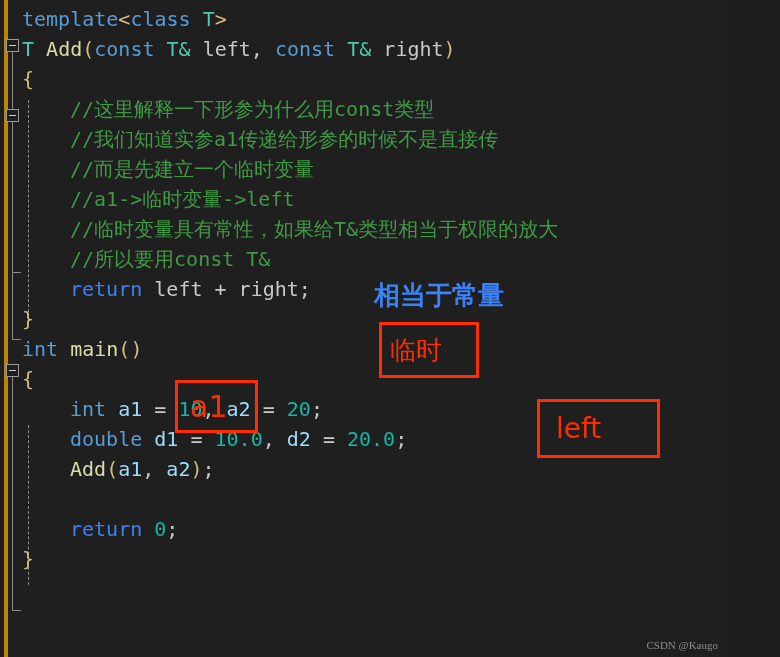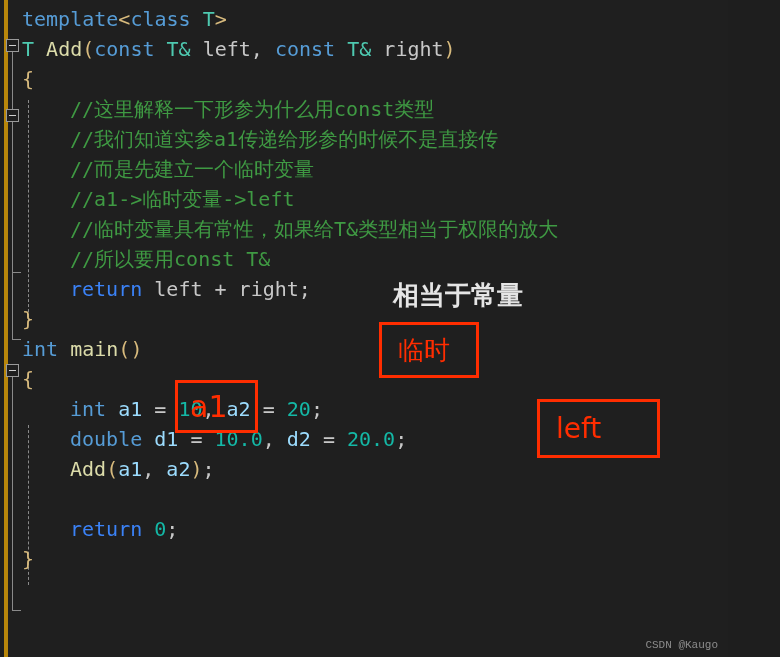--- a/index.html
+++ b/index.html
@@ -103,21 +103,21 @@
     align-items: center;
   }
   .anno-box span { white-space: nowrap; }
 
   .watermark {
     position: absolute;
     right: 10px;
     bottom: 6px;
     color: #8c8c8c;
     font-size: 11px;
-    font-family: Liberation Mono, monospace;
+    font-family: Liberation Serif, serif;
   }
 </style>
 </head>
 <body>
 
 <div id="screen">
 
   <div class="gutter-bg"></div>
   <div class="change-bar"></div>
 
@@ -133,23 +133,23 @@
 
   <div class="fold-box" style="left:6px; top:364px;"></div>
   <div class="fold-line" style="left:12px; top:377px; height:233px;"></div>
   <div class="fold-end" style="left:12px; top:610px; width:9px;"></div>
 
   <div class="dash-line" style="left:28px; top:425px; height:160px;"></div>
 
   <div class="code" id="code-area"><div class="line ln-ind0" style="top: 4px;"><span class="t-key">template</span><span class="t-angle">&lt;</span><span class="t-key">class</span><span class="t-plain"> </span><span class="t-type">T</span><span class="t-angle">&gt;</span></div><div class="line ln-ind0" style="top: 34px;"><span class="t-type">T</span><span class="t-plain"> </span><span class="t-fn">Add</span><span class="t-paren">(</span><span class="t-key">const</span><span class="t-plain"> </span><span class="t-type">T&amp;</span><span class="t-plain"> </span><span class="t-plain">left</span><span class="t-punct">, </span><span class="t-key">const</span><span class="t-plain"> </span><span class="t-type">T&amp;</span><span class="t-plain"> </span><span class="t-plain">right</span><span class="t-paren">)</span></div><div class="line ln-ind0" style="top: 64px;"><span class="t-brace">{</span></div><div class="line ln-ind2" style="top: 94px;"><span class="t-comment">//这里解释一下形参为什么用const类型</span></div><div class="line ln-ind2" style="top: 124px;"><span class="t-comment">//我们知道实参a1传递给形参的时候不是直接传</span></div><div class="line ln-ind2" style="top: 154px;"><span class="t-comment">//而是先建立一个临时变量</span></div><div class="line ln-ind2" style="top: 184px;"><span class="t-comment">//a1-&gt;临时变量-&gt;left</span></div><div class="line ln-ind2" style="top: 214px;"><span class="t-comment">//临时变量具有常性，如果给T&amp;类型相当于权限的放大</span></div><div class="line ln-ind2" style="top: 244px;"><span class="t-comment">//所以要用const T&amp;</span></div><div class="line ln-ind2" style="top: 274px;"><span class="t-ctl">return</span><span class="t-plain"> </span><span class="t-plain">left</span><span class="t-punct"> + </span><span class="t-plain">right</span><span class="t-punct">;</span></div><div class="line ln-ind0" style="top: 304px;"><span class="t-brace">}</span></div><div class="line ln-ind0" style="top: 334px;"><span class="t-key">int</span><span class="t-plain"> </span><span class="t-fn">main</span><span class="t-paren">()</span></div><div class="line ln-ind0" style="top: 364px;"><span class="t-brace">{</span></div><div class="line ln-ind2" style="top: 394px;"><span class="t-key">int</span><span class="t-plain"> </span><span class="t-var">a1</span><span class="t-punct"> = </span><span class="t-num">10</span><span class="t-punct">, </span><span class="t-var">a2</span><span class="t-punct"> = </span><span class="t-num">20</span><span class="t-punct">;</span></div><div class="line ln-ind2" style="top: 424px;"><span class="t-key">double</span><span class="t-plain"> </span><span class="t-var">d1</span><span class="t-punct"> = </span><span class="t-num">10.0</span><span class="t-punct">, </span><span class="t-var">d2</span><span class="t-punct"> = </span><span class="t-num">20.0</span><span class="t-punct">;</span></div><div class="line ln-ind2" style="top: 454px;"><span class="t-fn">Add</span><span class="t-paren">(</span><span class="t-var">a1</span><span class="t-punct">, </span><span class="t-var">a2</span><span class="t-paren">)</span><span class="t-punct">;</span></div><div class="line ln-ind2" style="top: 484px;"></div><div class="line ln-ind2" style="top: 514px;"><span class="t-ctl">return</span><span class="t-plain"> </span><span class="t-num">0</span><span class="t-punct">;</span></div><div class="line ln-ind0" style="top: 544px;"><span class="t-brace">}</span></div></div>
 
   <div id="anno-layer">
-      <div class="anno-text" style="left: 374px; top: 278px; font-size: 26px; color: #e5e5e5; margin-left: 19px;">相当于常量</div>
+      <div class="anno-text" style="left: 374px; top: 278px; font-size: 26px; color: #3b82f6;">相当于常量</div>
       <div class="anno-box" style="left: 379px; top: 322px; width: 100px; height: 56px; border-color: rgb(255, 45, 0);">
-        <span style="font-size: 26px; padding-left: 16px;">临时</span>
+        <span style="font-size: 26px; padding-left: 8px;">临时</span>
       </div>
       <div class="anno-box" style="left: 175px; top: 380px; width: 83px; height: 53px; border-color: rgb(255, 45, 0);">
         <span style="font-size: 30px; padding-left: 12px;">a1</span>
       </div>
       <div class="anno-box" style="left: 537px; top: 399px; width: 123px; height: 59px; border-color: rgb(255, 45, 0);">
         <span style="font-size: 28px; padding-left: 16px;">left</span>
       </div>
     </div>
 
   <div class="watermark">CSDN @Kaugo</div>

